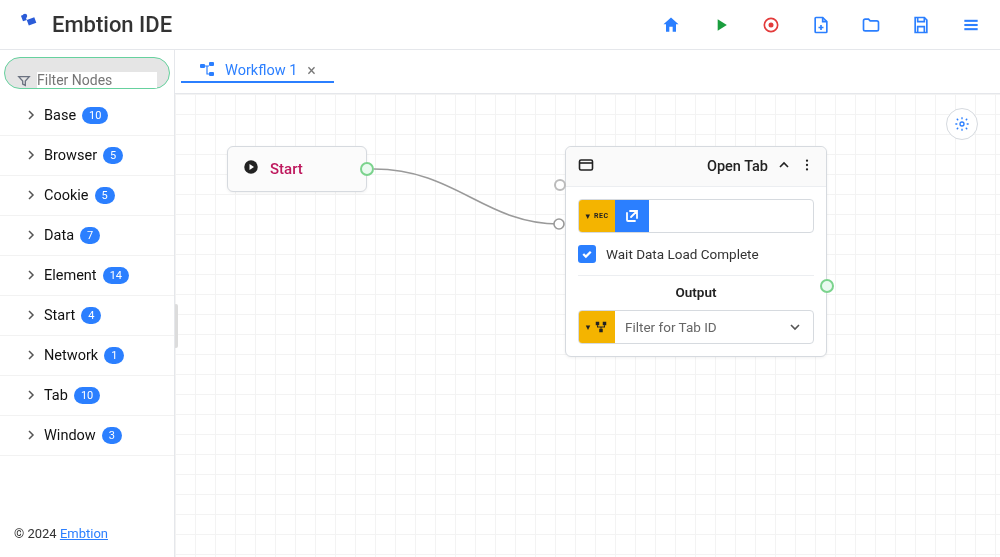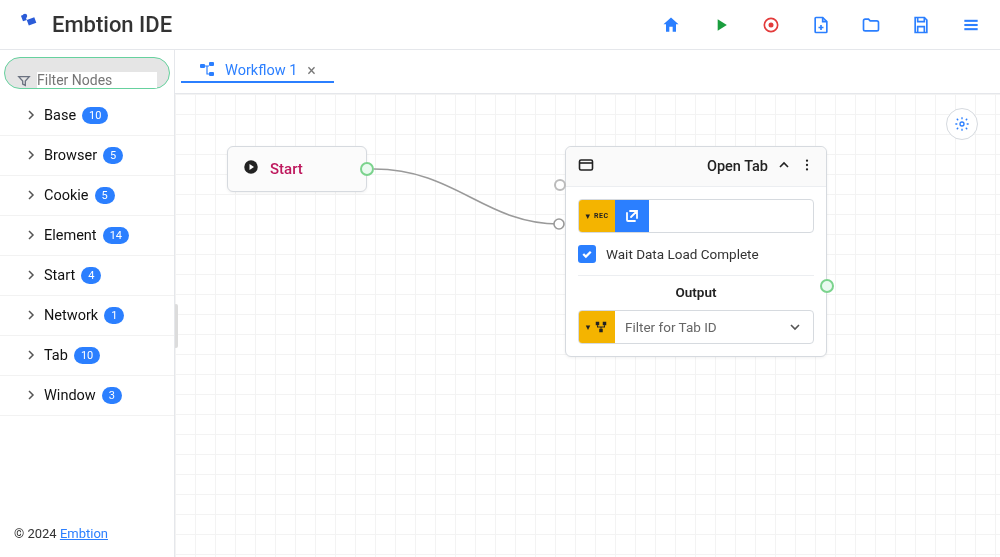--- a/index.html
+++ b/index.html
@@ -174,20 +174,27 @@
             </svg></span>
         <span class="label">Browser</span>
         <span class="badge">5</span>
       </div>
       <div class="side-item">
         <span class="chev"><svg viewBox="0 0 10 10" fill="none" stroke="#555" stroke-width="1.5">
               <path d="M3 1l4 4-4 4"></path>
             </svg></span>
         <span class="label">Cookie</span>
         <span class="badge">5</span>
+      </div>
+      <div class="side-item">
+        <span class="chev"><svg viewBox="0 0 10 10" fill="none" stroke="#555" stroke-width="1.5">
+              <path d="M3 1l4 4-4 4"></path>
+            </svg></span>
+        <span class="label">Data</span>
+        <span class="badge">7</span>
       </div>
       <div class="side-item">
         <span class="chev"><svg viewBox="0 0 10 10" fill="none" stroke="#555" stroke-width="1.5">
               <path d="M3 1l4 4-4 4"></path>
             </svg></span>
         <span class="label">Element</span>
         <span class="badge">14</span>
       </div>
       <div class="side-item">
         <span class="chev"><svg viewBox="0 0 10 10" fill="none" stroke="#555" stroke-width="1.5">

